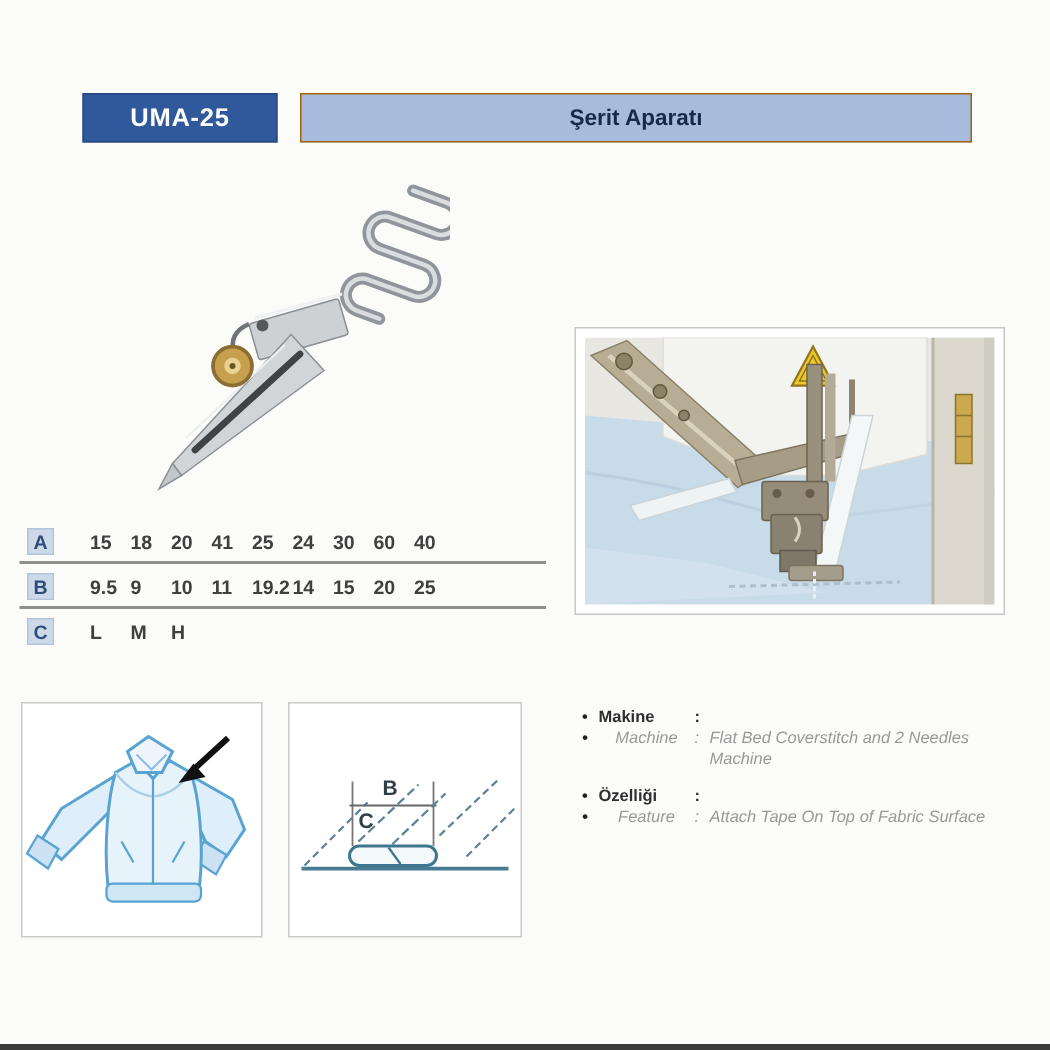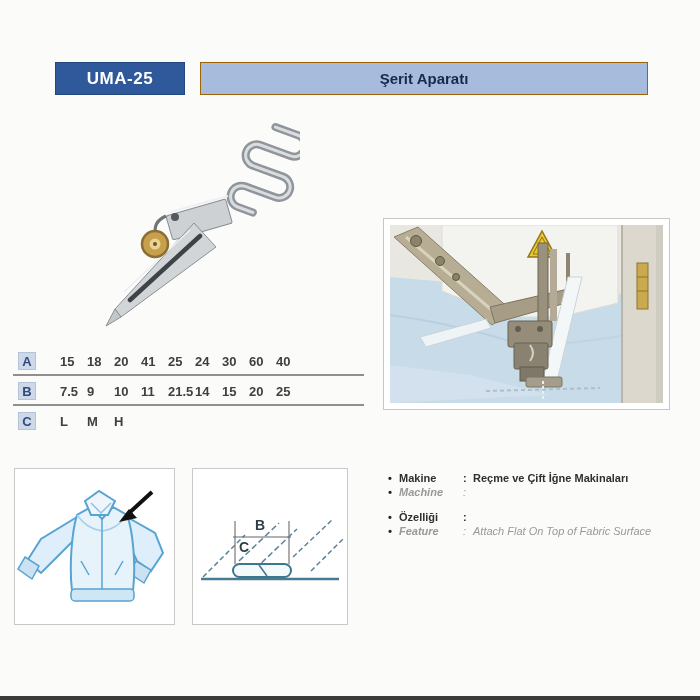--- a/index.html
+++ b/index.html
@@ -49,21 +49,21 @@
   
   .specs{position:absolute;left:388px;top:471px;width:302px;font-size:11px;}
   .spec-group{margin-bottom:11px;}
   .spec-row{display:flex;line-height:14px;}
   .spec-bullet{width:11px;color:#222;font-weight:bold;}
   .spec-label{width:64px;}
   .spec-colon{width:10px;text-align:left;}
   .spec-value{flex:1;}
   .spec-tr{color:#2f2f2f;font-weight:bold;}
   .spec-en{color:#999999;font-style:italic;}
-  .spec-en .spec-label{font-weight:bold;}
+  .spec-en .spec-label{font-weight:normal;text-align:center;}
   .bottom-bar{position:absolute;left:0;top:696px;width:700px;height:4px;background:#3b3b3b;}
 </style>
 </head>
 <body>
 
 <div class="page">
 
   <div class="model-badge">
     <span>UMA-25</span>
   </div>
@@ -156,25 +156,25 @@
         <span class="tcell">24</span>
         <span class="tcell">30</span>
         <span class="tcell">60</span>
         <span class="tcell">40</span>
       </span>
     </div>
     <div class="tline" style="top:374px"></div>
     <div class="trow" style="top:382px">
       <span class="tlabel">B</span>
       <span class="tcells">
-        <span class="tcell">7.5</span>
+        <span class="tcell">9.5</span>
         <span class="tcell">9</span>
         <span class="tcell">10</span>
         <span class="tcell">11</span>
-        <span class="tcell">21.5</span>
+        <span class="tcell">19.2</span>
         <span class="tcell">14</span>
         <span class="tcell">15</span>
         <span class="tcell">20</span>
         <span class="tcell">25</span>
       </span>
     </div>
     <div class="tline" style="top:404px"></div>
     <div class="trow" style="top:412px">
       <span class="tlabel">C</span>
       <span class="tcells">
@@ -231,38 +231,38 @@
     <span class="dim-label" style="left:62px;top:48px">B</span>
     <span class="dim-label" style="left:46px;top:70px">C</span>
   </div>
 
   <div class="specs">
     <div class="spec-group">
       <div class="spec-row spec-tr">
         <span class="spec-bullet">•</span>
         <span class="spec-label">Makine</span>
         <span class="spec-colon">:</span>
-        <span class="spec-value">Reçme ve Çift İğne Makinaları</span>
       </div>
       <div class="spec-row spec-en">
         <span class="spec-bullet">•</span>
         <span class="spec-label">Machine</span>
         <span class="spec-colon">:</span>
+        <span class="spec-value">Flat Bed Coverstitch and 2 Needles Machine</span>
       </div>
     </div>
     <div class="spec-group">
       <div class="spec-row spec-tr">
         <span class="spec-bullet">•</span>
         <span class="spec-label">Özelliği</span>
         <span class="spec-colon">:</span>
       </div>
       <div class="spec-row spec-en">
         <span class="spec-bullet">•</span>
         <span class="spec-label">Feature</span>
         <span class="spec-colon">:</span>
-        <span class="spec-value">Attach Flat On Top of Fabric Surface</span>
+        <span class="spec-value">Attach Tape On Top of Fabric Surface</span>
       </div>
     </div>
   </div>
 
   <div class="bottom-bar"></div>
 
 </div>
 
 </body></html>

